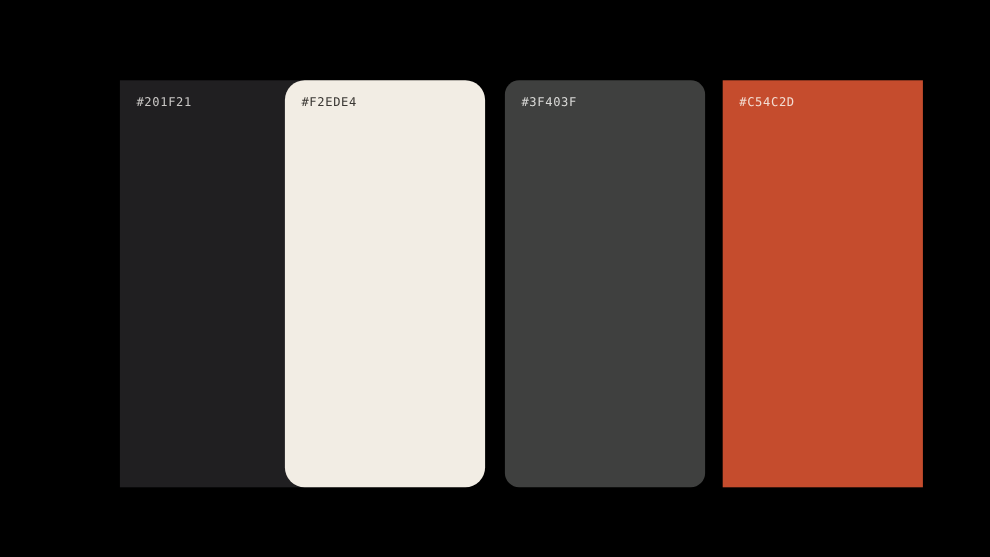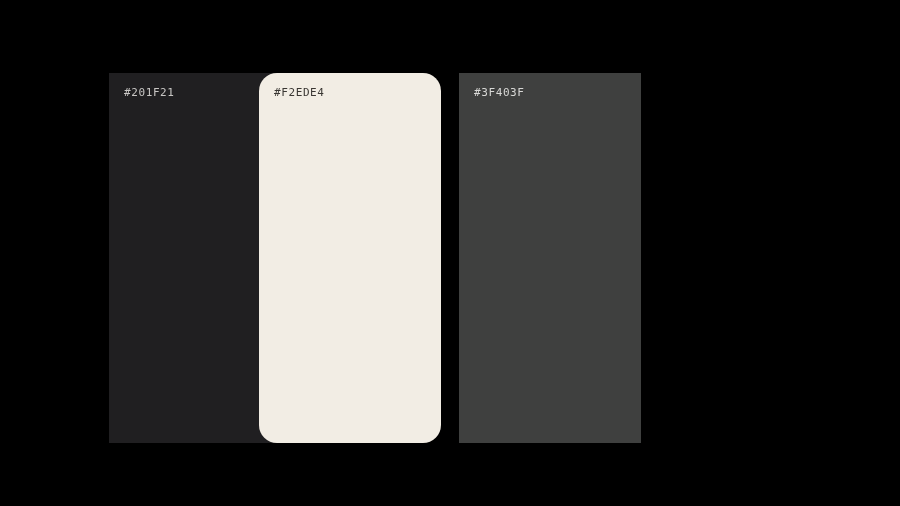--- a/index.html
+++ b/index.html
@@ -52,18 +52,21 @@
 <div id="palette-board" style="background: rgb(0, 0, 0);">
 
   <div class="swatch swatch-1" style="background: rgb(32, 31, 33);">
     <span class="swatch-label" style="color: rgb(200, 198, 196);">#201F21</span>
   </div>
 
   <div class="swatch swatch-2" style="background: rgb(242, 237, 228);">
     <span class="swatch-label" style="color: rgb(58, 55, 51);">#F2EDE4</span>
   </div>
 
-  <div class="swatch swatch-3" style="background: rgb(63, 64, 63);">
+  <div class="swatch swatch-3" style="background: rgb(63, 64, 63); border-radius: 13px;">
     <span class="swatch-label" style="color: rgb(216, 216, 214);">#3F403F</span>
   </div>
 
+  <div class="swatch swatch-4" style="background: rgb(197, 76, 45);">
+    <span class="swatch-label" style="color: rgb(242, 220, 210);">#C54C2D</span>
+  </div>
 
 </div>
 
 </body></html>

